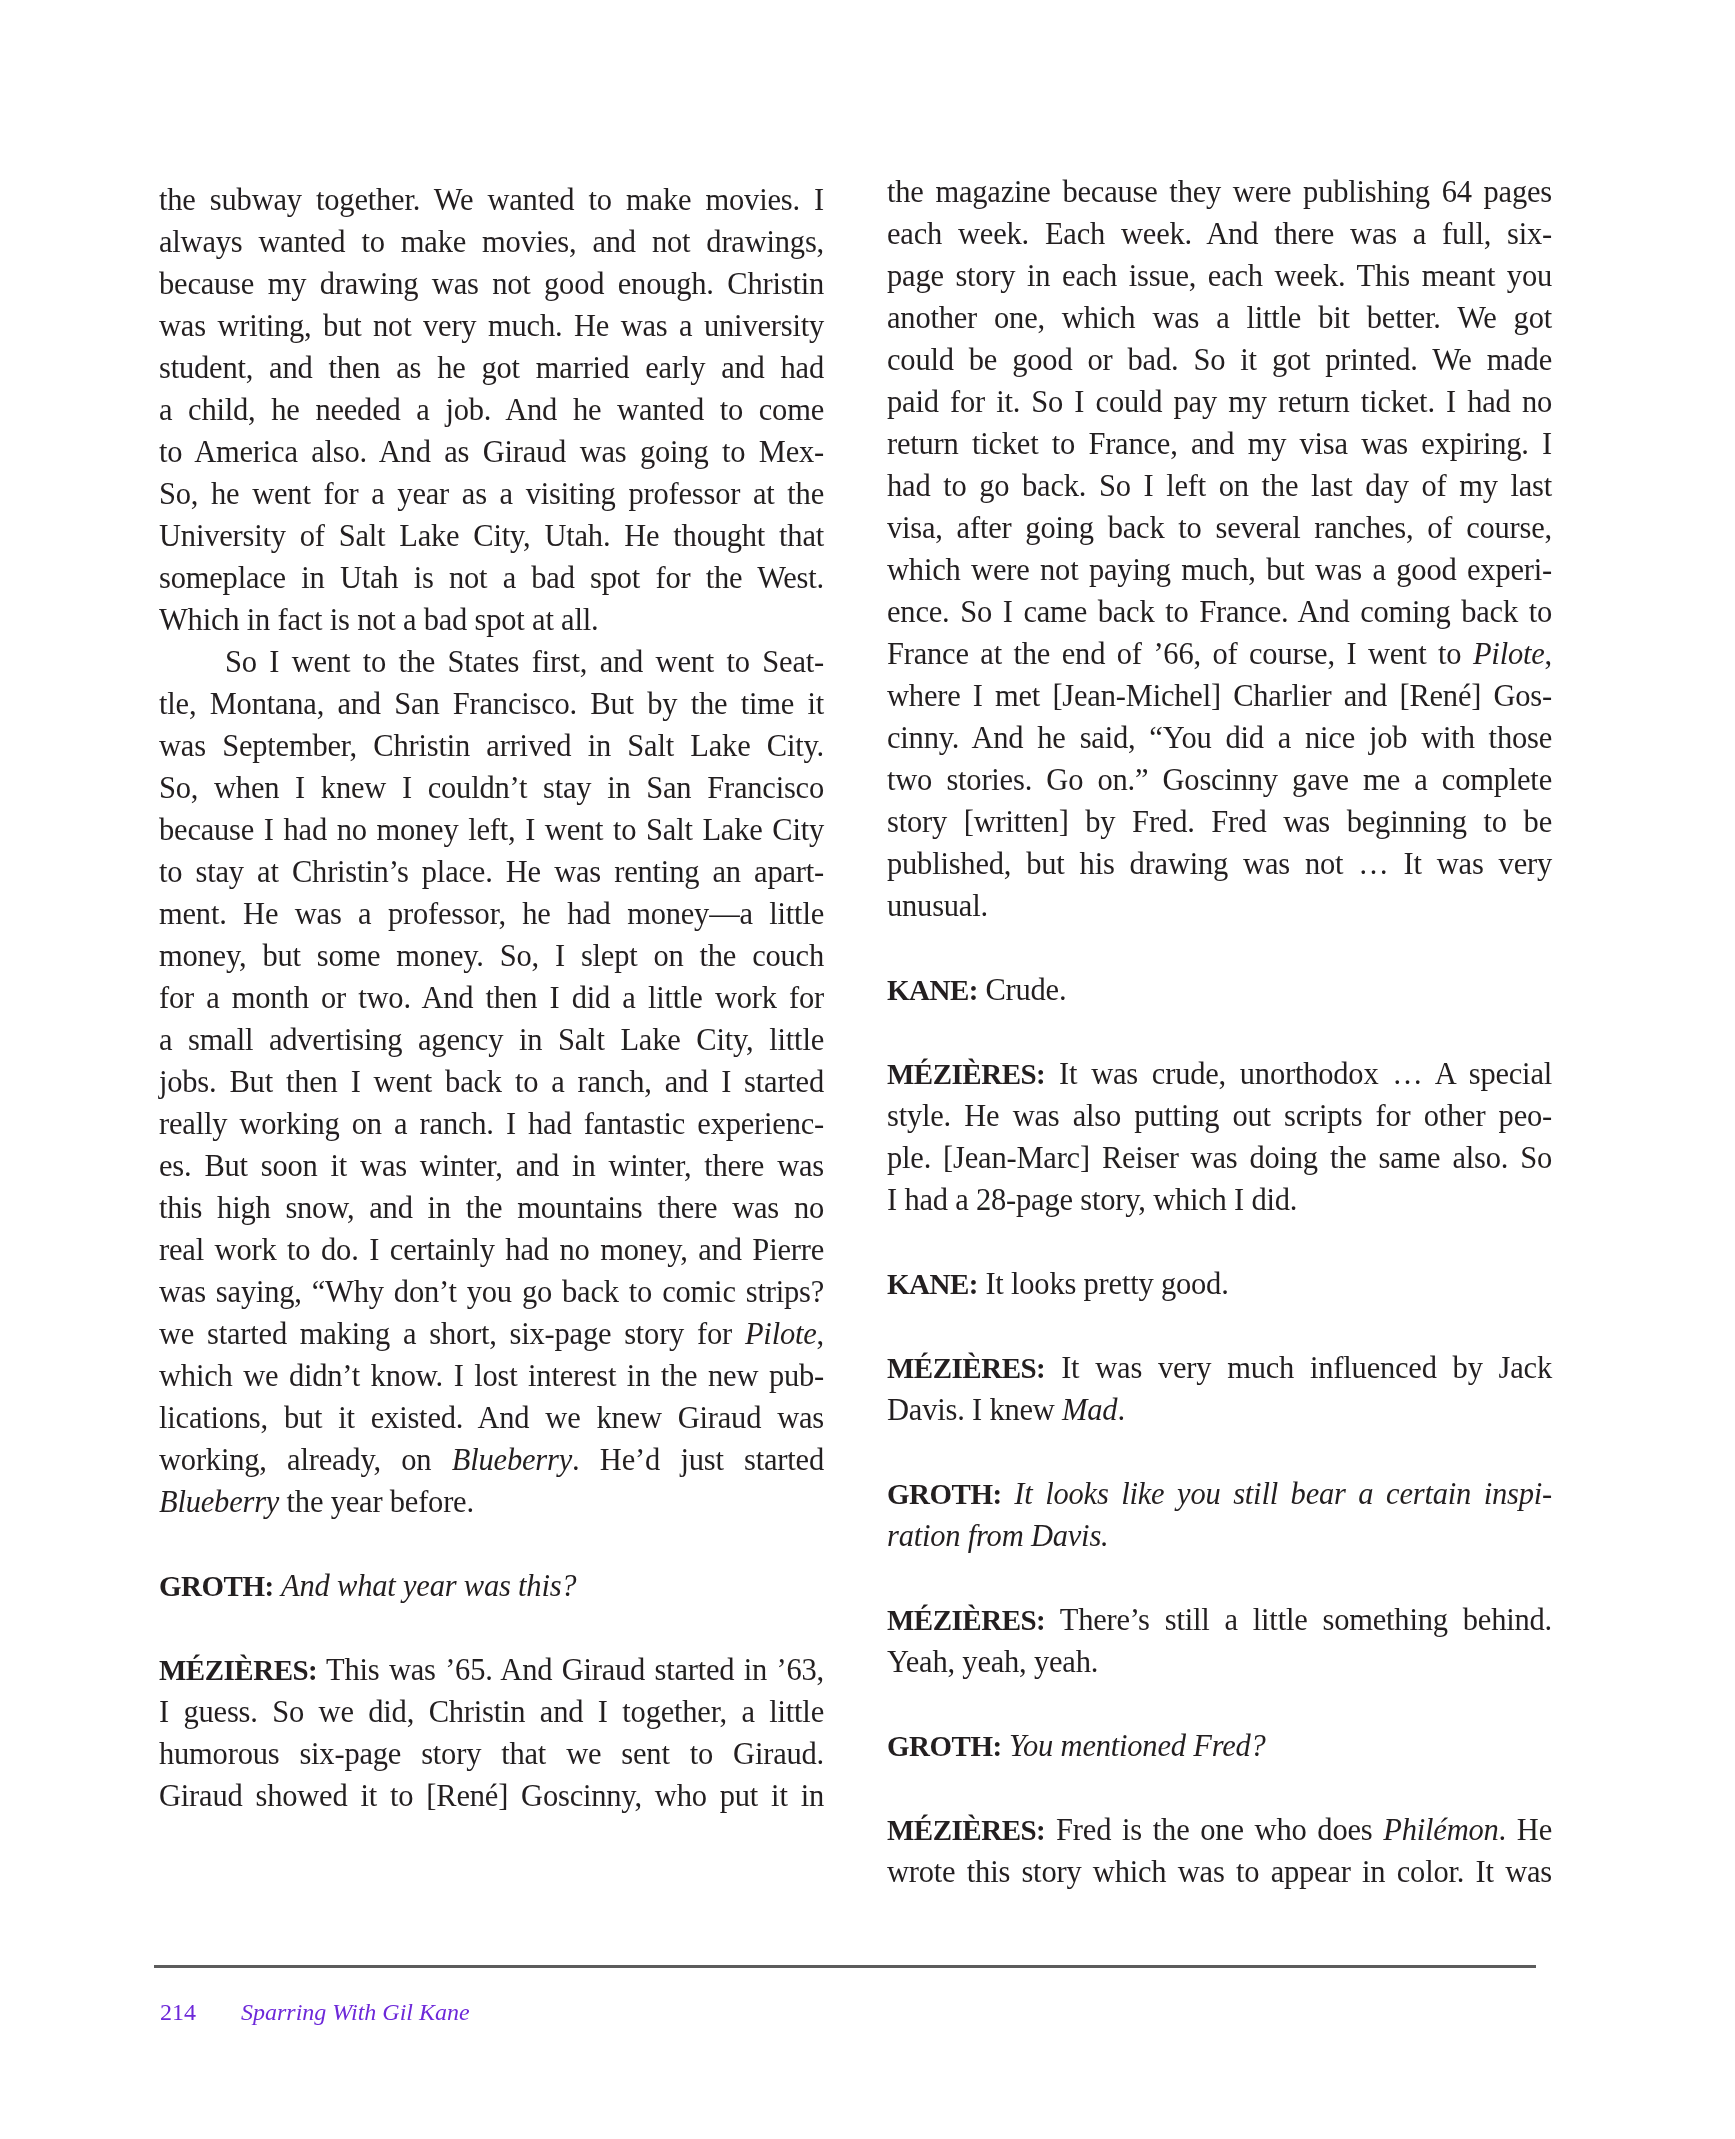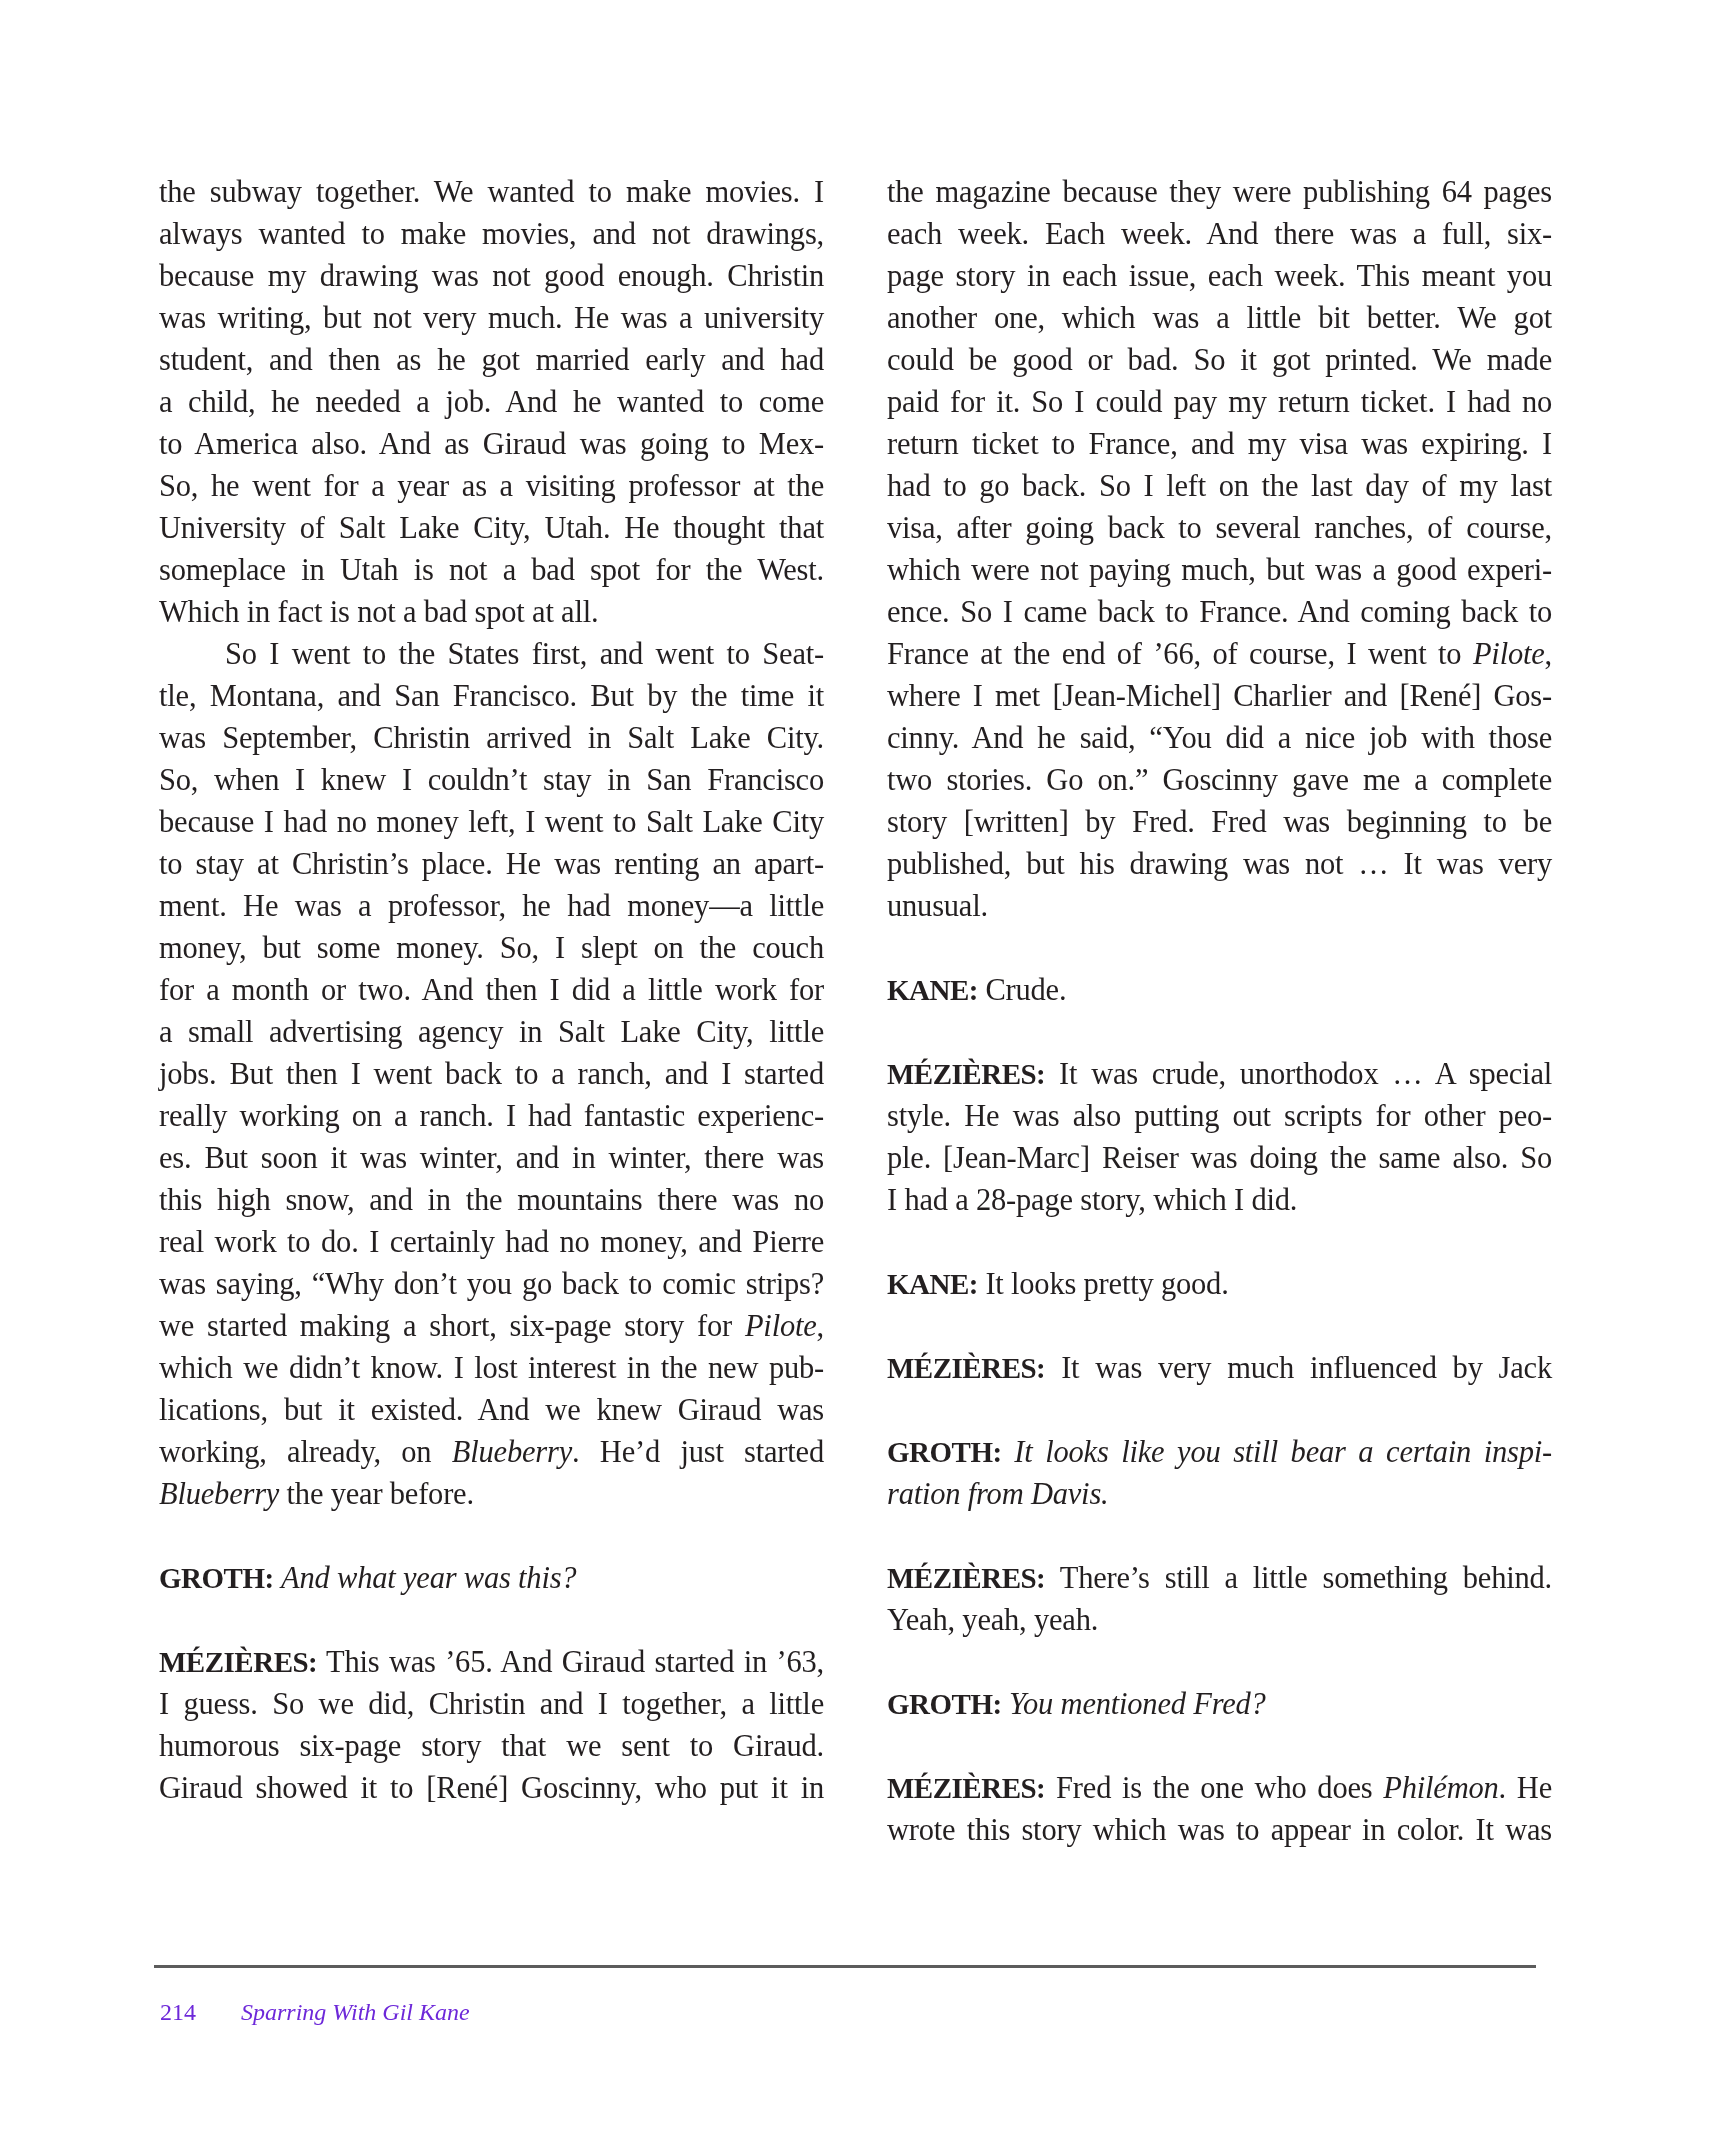--- a/index.html
+++ b/index.html
@@ -1,18 +1,18 @@
 <!DOCTYPE html>
 <html style="font-size:12.3px"><head>
 <meta charset="utf-8">
 <style>
   html, body { margin: 0; padding: 0; background: #ffffff; }
   body { width: 1735px; height: 2140px; position: relative; overflow: hidden; color: #231f20; }
   .col { position: absolute; top: 171px; width: 665px; }
-  .col-left { left: 159px; }
+  .col-left { left: 159px; margin-top: 8px; }
   .col-right { left: 887px; }
   .line {
     display: block;
     height: 42px;
     line-height: 42px;
     font-family: "Liberation Serif", "DejaVu Serif", serif;
     font-size: 30.5px;
     white-space: nowrap;
     text-align: justify;
     text-align-last: justify;
@@ -112,20 +112,21 @@
   <span class="line">ple. [Jean-Marc] Reiser was doing the same also. So</span>
   <span class="line last">I had a 28-page story, which I did.</span>
 
   <span class="blank"></span>
 
   <span class="line last"><span class="spk">KANE:</span> <span>It looks pretty good.</span></span>
 
   <span class="blank"></span>
 
   <span class="line"><span class="spk">MÉZIÈRES:</span> <span>It was very much influenced by Jack</span></span>
+  <span class="line last"><span>Davis. I knew </span><span class="it">Mad</span><span>.</span></span>
 
   <span class="blank"></span>
 
   <span class="line"><span class="spk">GROTH:</span> <span class="it">It looks like you still bear a certain inspi-</span></span>
   <span class="line last it">ration from Davis.</span>
 
   <span class="blank"></span>
 
   <span class="line"><span class="spk">MÉZIÈRES:</span> <span>There’s still a little something behind.</span></span>
   <span class="line last">Yeah, yeah, yeah.</span>

